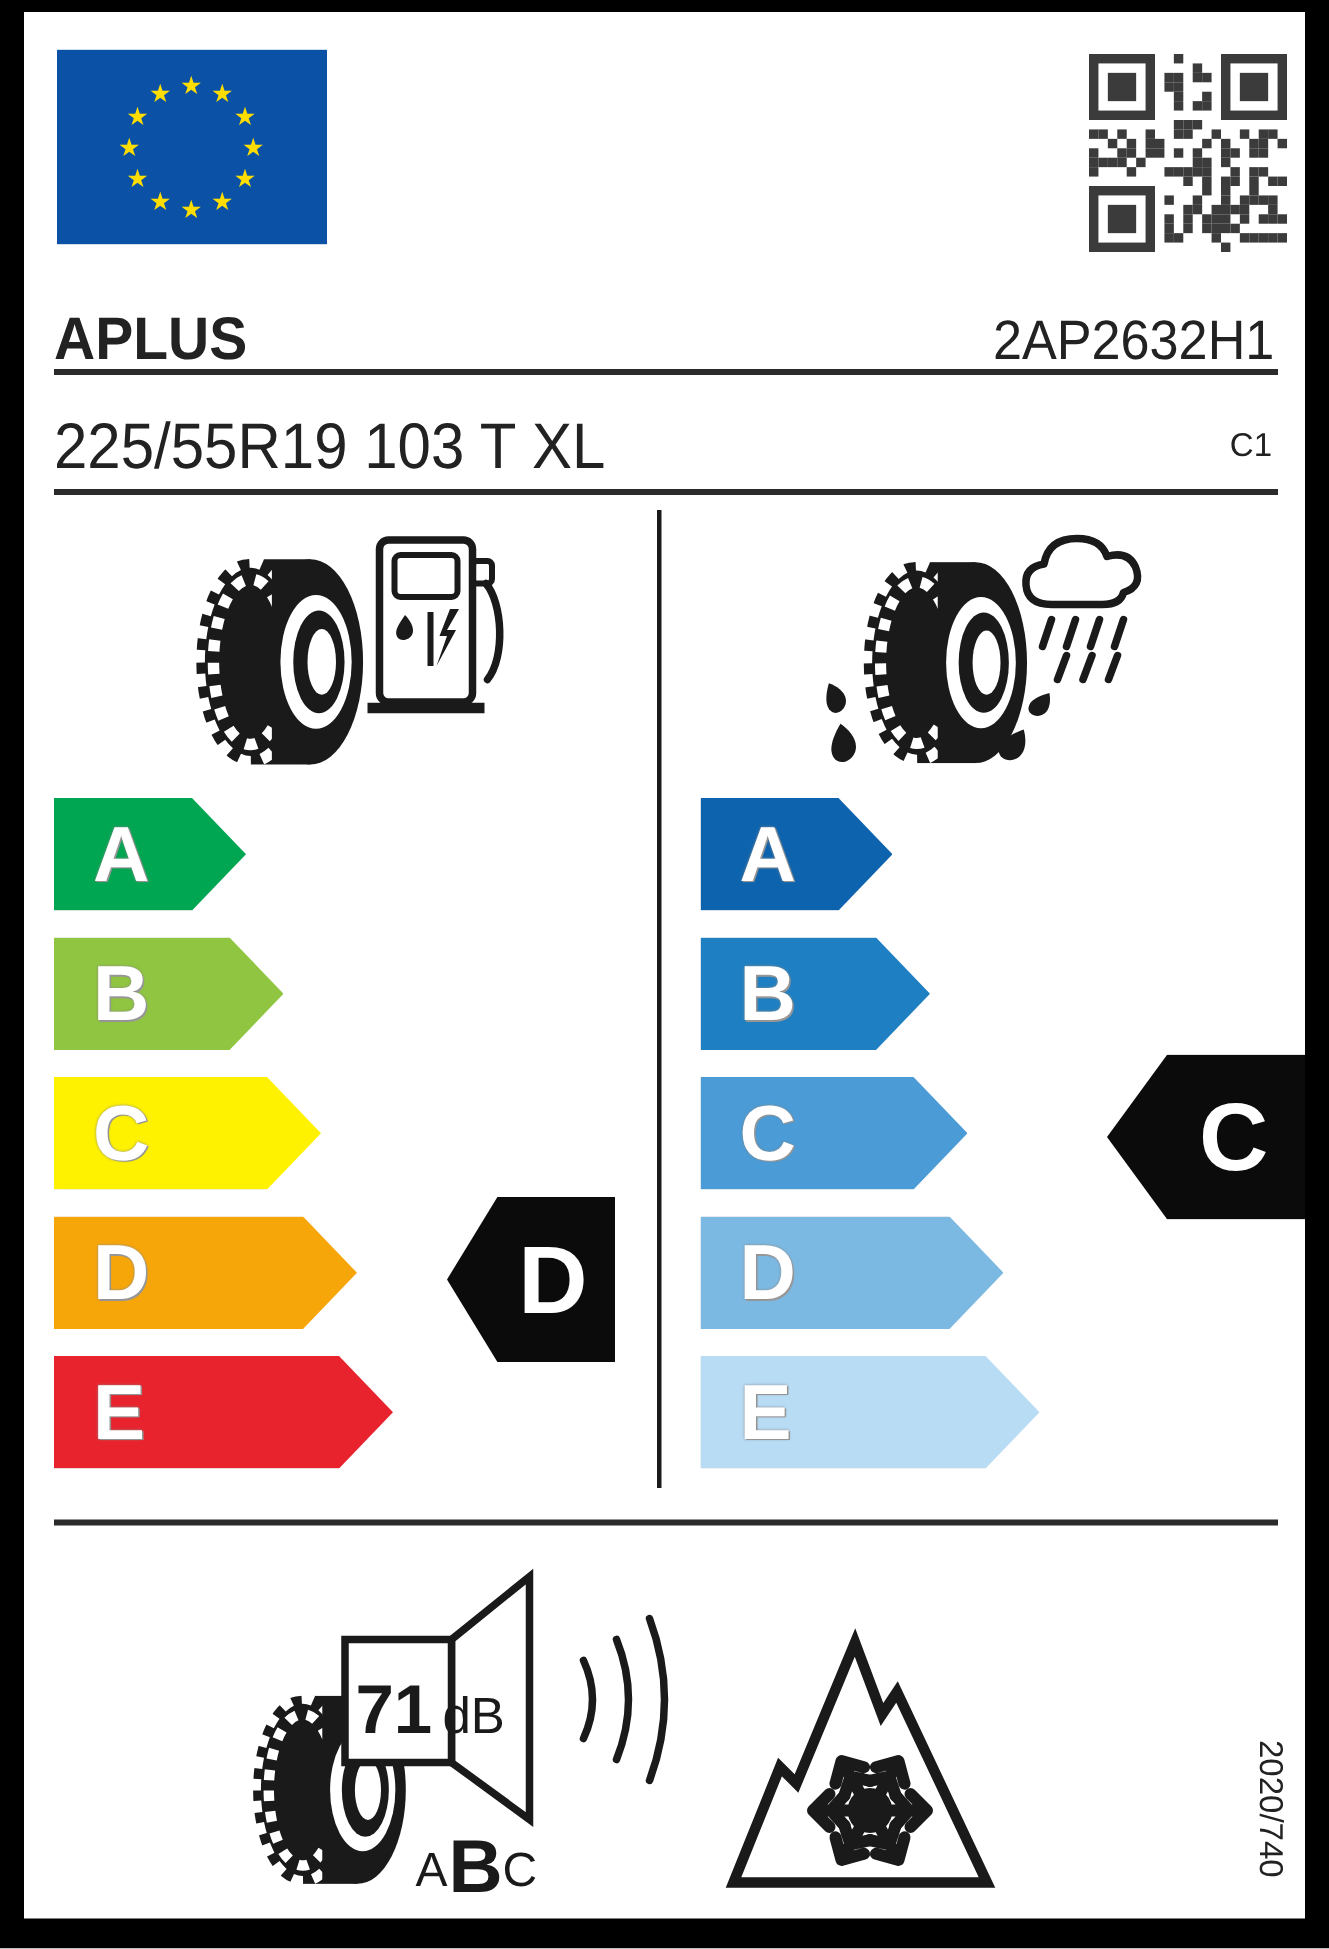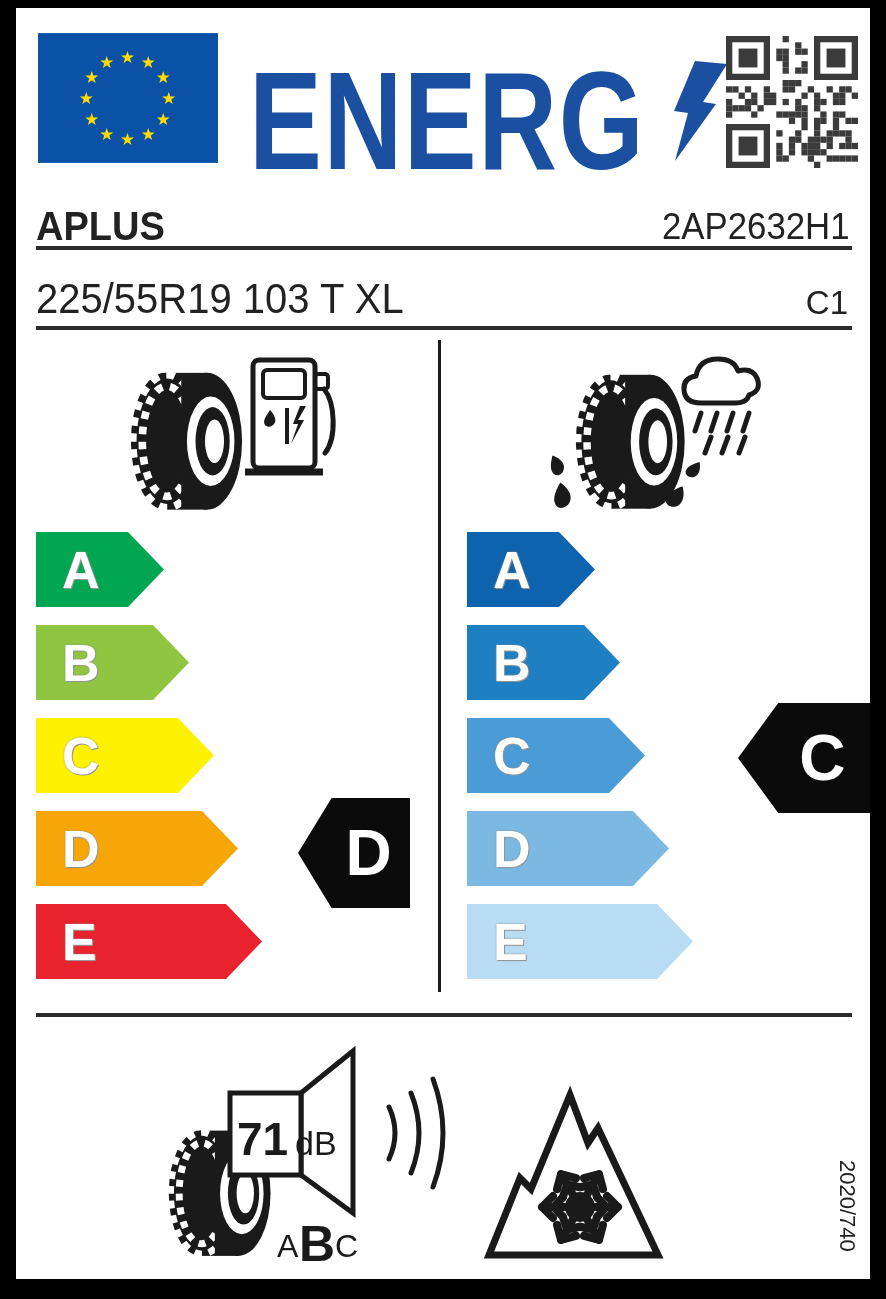--- a/index.html
+++ b/index.html
@@ -22,21 +22,21 @@
   #qr{left:710px; top:28px; width:132px; height:132px;}
   
   .rule{left:20px; width:816px; height:4px; background:#2b2b2b;}
   #rule1{top:238px;} #rule2{top:318px;} #rule3{top:1005px;}
   #brand{left:20px; top:196px; font-size:40px; font-weight:700; color:#222;
          transform:scaleX(0.95); transform-origin:left top; letter-spacing:0;}
   #type-id{right:20px; top:198px; font-size:37px; color:#222;
          transform:scaleX(0.94); transform-origin:right top;}
   #size-row{left:20px; top:266px; font-size:43px; color:#222;
          transform:scaleX(0.93); transform-origin:left top; white-space:nowrap;}
-  #tyre-class{right:22px; top:276px; font-size:33px; color:#222;}
+  #tyre-class{right:22px; top:276px; font-size:22px; color:#222;}
   
   #fuel-icon{left:85px; top:342px; width:340px; height:190px;}
   #wet-icon{left:525px; top:337px; width:335px; height:190px;}
   #divider{left:422px; top:332px; width:3px; height:652px; background:#1a1a1a;}
   .ol{stroke:#1a1a1a; fill:none; stroke-width:5;}
   
   .scale{width:420px;}
   #fuel-scale{left:20px; top:524px;}
   #wet-scale{left:451px; top:524px;}
   .arrow{
@@ -111,26 +111,20 @@
         <text x="112.0" y="108.4" text-anchor="middle">★</text>
         <text x="91.0" y="114.0" text-anchor="middle">★</text>
         <text x="70.0" y="108.4" text-anchor="middle">★</text>
         <text x="54.6" y="93.0" text-anchor="middle">★</text>
         <text x="49.0" y="72.0" text-anchor="middle">★</text>
         <text x="54.6" y="51.0" text-anchor="middle">★</text>
         <text x="70.0" y="35.6" text-anchor="middle">★</text>
       </g>
   </svg>
 
-  <div id="energ-wrap" class="abs">
-    <span id="energ-text">ENERG</span>
-    <svg id="bolt" width="58" height="100" viewBox="0 0 58 100">
-      <path d="M26 0 L58 3 L34 41 L47 43 L6 100 L19 52 L5 50 Z" fill="#1b4fa0"></path>
-    </svg>
-  </div>
 
   <svg id="qr" class="abs" viewBox="0 0 126 126">
     <rect x="0" y="0" width="126" height="126" fill="#fff"></rect>
     <g fill="#3b3b3b">
         <rect x="0" y="0" width="42" height="42"></rect>
         <rect x="6" y="6" width="30" height="30" fill="#fff"></rect>
         <rect x="12" y="12" width="18" height="18"></rect>
         <rect x="84" y="0" width="42" height="42"></rect>
         <rect x="90" y="6" width="30" height="30" fill="#fff"></rect>
         <rect x="96" y="12" width="18" height="18"></rect>

